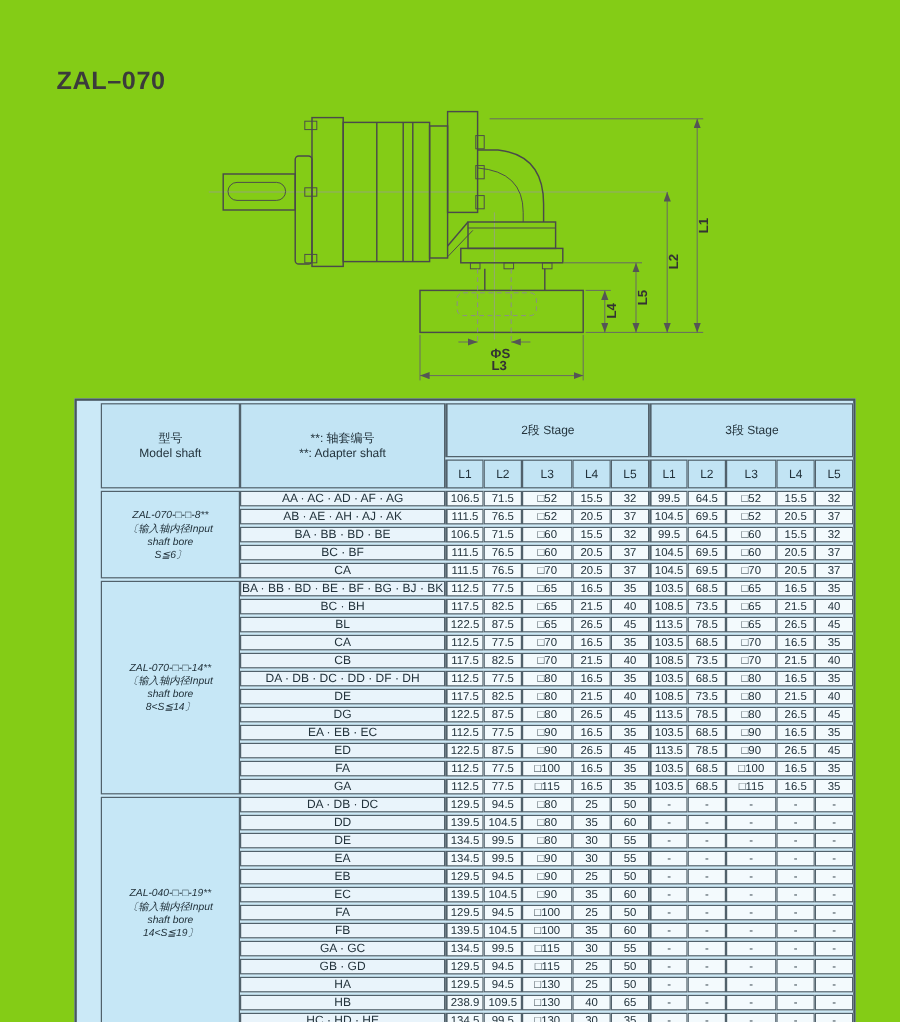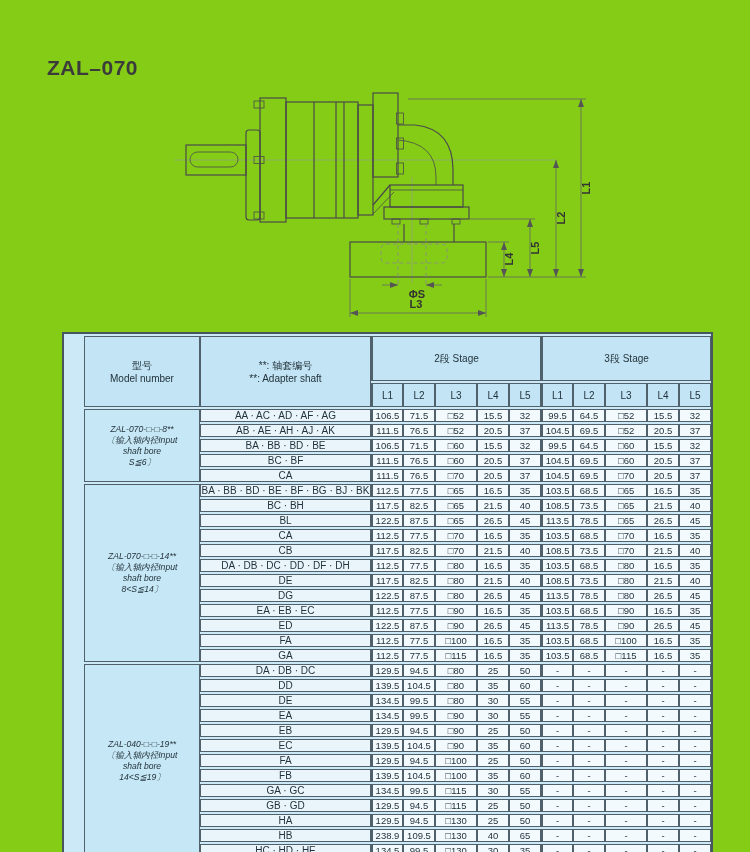--- a/index.html
+++ b/index.html
@@ -122,21 +122,21 @@
         <col style="width:32px">
           <col style="width:32px">
           <col style="width:42px">
           <col style="width:32px">
           <col style="width:32px">
       </colgroup>
       <thead>
         <tr>
           <th rowspan="2" class="span2">
             <div>型号</div>
-            <div>Model number</div>
+            <div>Model shaft</div>
           </th>
           <th rowspan="2" class="span2">
             <div>**: 轴套编号</div>
             <div>**: Adapter shaft</div>
           </th>
           <th colspan="5" class="stage thick-left">2段 Stage</th>
           <th colspan="5" class="stage thick-left">3段 Stage</th>
         </tr>
         <tr id="dim-header-row">
             <th class="dim thick-left">L1</th>

